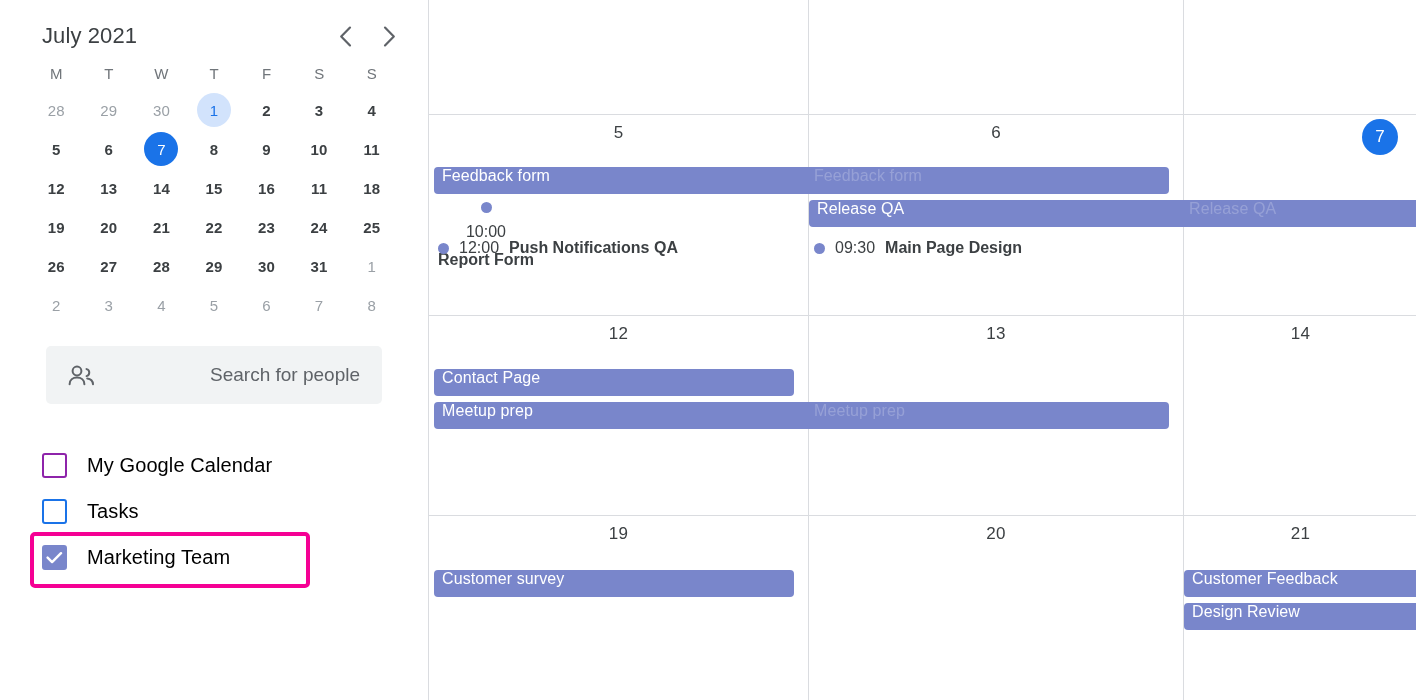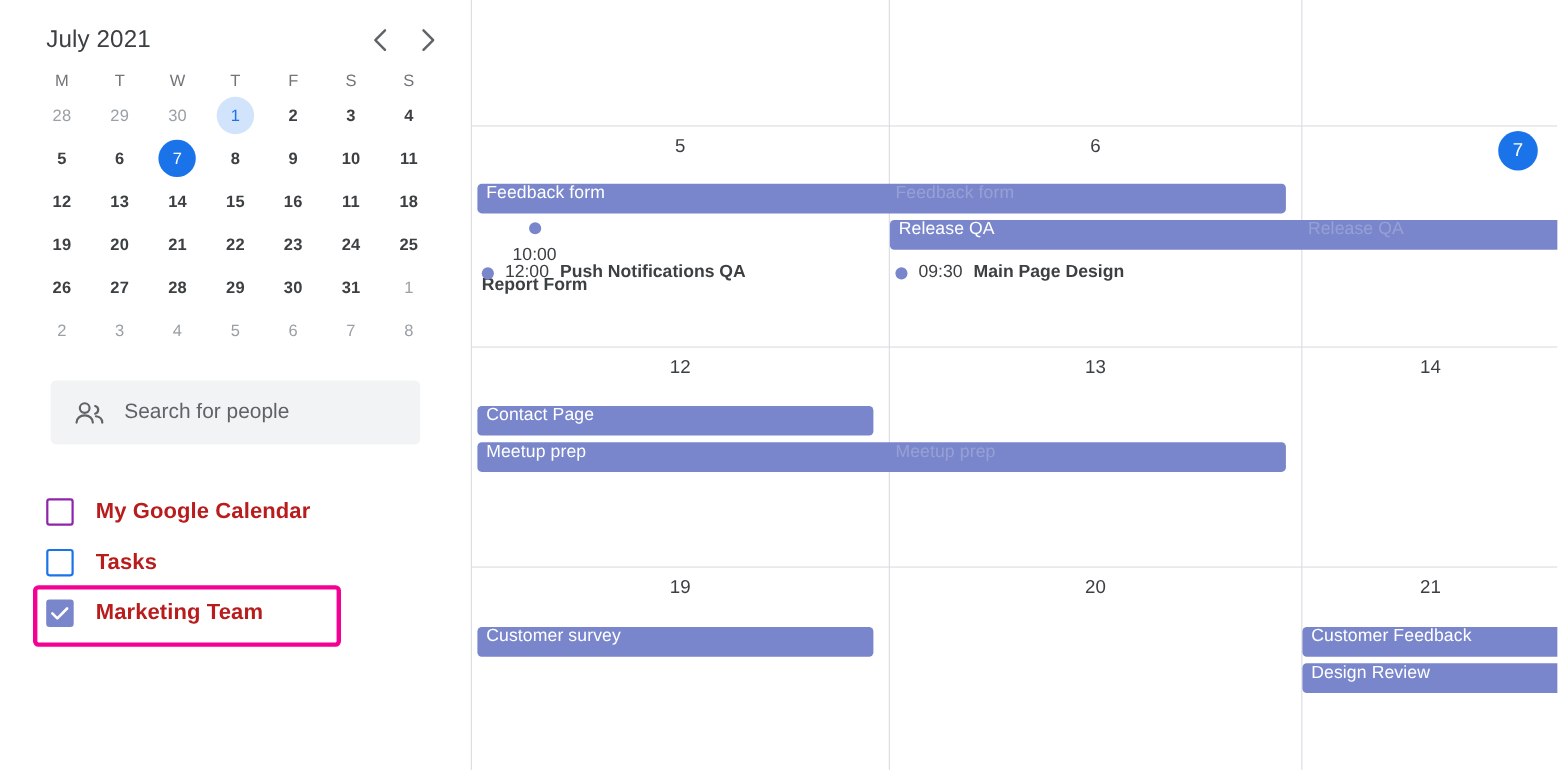--- a/index.html
+++ b/index.html
@@ -45,21 +45,21 @@
     grid-template-columns: repeat(7, 1fr);
     row-gap: 0;
   }
   .mc-dow {
     height: 30px;
     display: flex; align-items: center; justify-content: center;
     font-size: 15px; color: #70757a; font-weight: 400;
   }
   .mc-cell {
     height: 39px;
-    display: flex; align-items: flex-start; justify-content: center;
+    display: flex; align-items: flex-end; justify-content: center;
     cursor: pointer;
   }
   .mc-num {
     width: 34px; height: 34px; border-radius: 50%;
     display: flex; align-items: center; justify-content: center;
     font-size: 15px; color: #3c4043; font-weight: 700;
     letter-spacing: .2px;
   }
   .mc-num.muted { color: #9aa0a6; font-weight: 400; }
   .mc-num.selected { background: #d2e3fc; color: #1a73e8; font-weight: 400; }
@@ -68,20 +68,21 @@
   
   .people-search {
     margin: 24px 46px 0 46px;
     height: 58px;
     background: #f1f3f4;
     border-radius: 5px;
     display: flex; align-items: center;
     padding: 0 22px;
     gap: 18px;
     cursor: text;
+    justify-content: space-between;
   }
   .people-search .ps-placeholder {
     font-size: 19px; color: #5f6368; font-weight: 400;
   }
 
   
   .cal-section { margin-top: 38px; padding: 0 46px 0 42px; }
   .cal-section-head {
     display: flex; align-items: center;
     height: 40px;
@@ -101,21 +102,21 @@
   }
   .cal-row .cb {
     width: 25px; height: 25px; border-radius: 3px;
     flex: 0 0 25px;
     display: flex; align-items: center; justify-content: center;
   }
   .cal-row .cb.outline { border: 2.5px solid #8e24aa; background: #fff; }
   .cal-row .cb.filled { background: #7986cb; border: 2.5px solid #7986cb; }
   .cal-row .cb svg { display: block; }
   .cal-label {
-    font-size: 20px; color: #b91c1c; font-weight: 700;
+    font-size: 20px; color: #000000; font-weight: 400;
     letter-spacing: .1px;
   }
   
   .cal-row.highlighted::after {
     content: "";
     position: absolute;
     left: -12px; top: -2px;
     width: 272px; height: 48px;
     border: 4px solid #f50094;
     border-radius: 5px;

